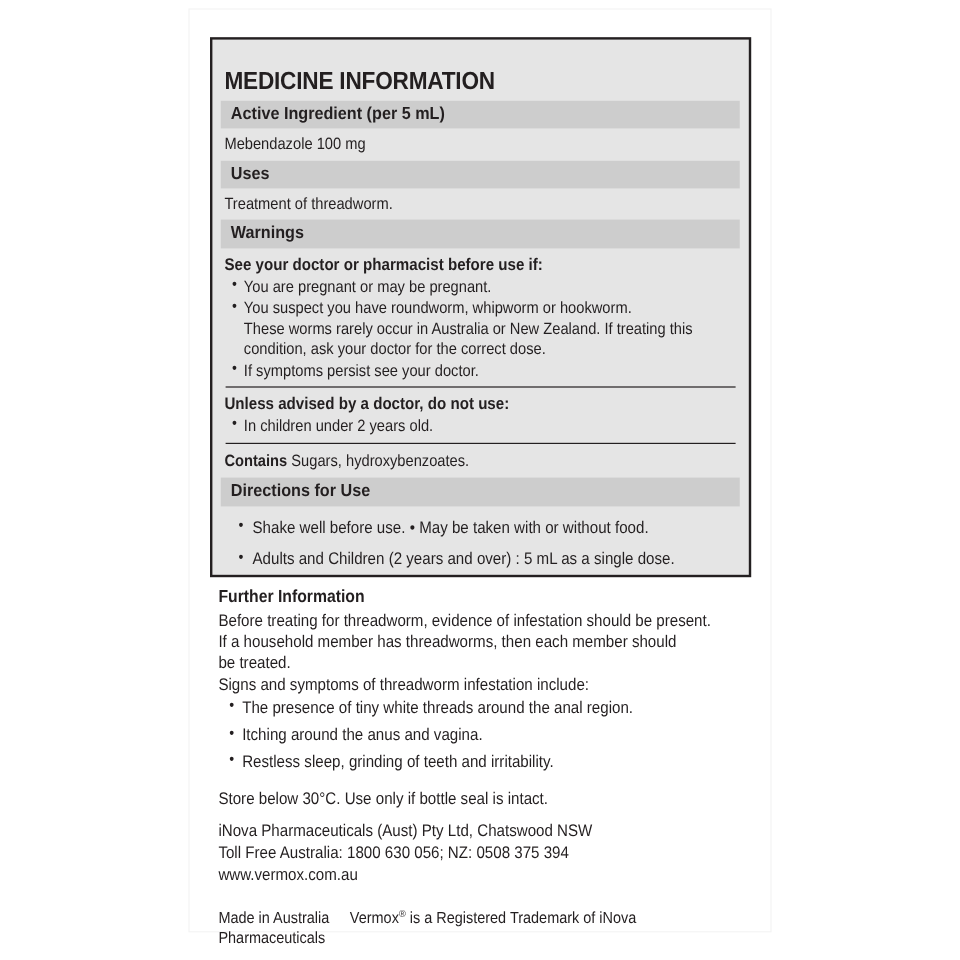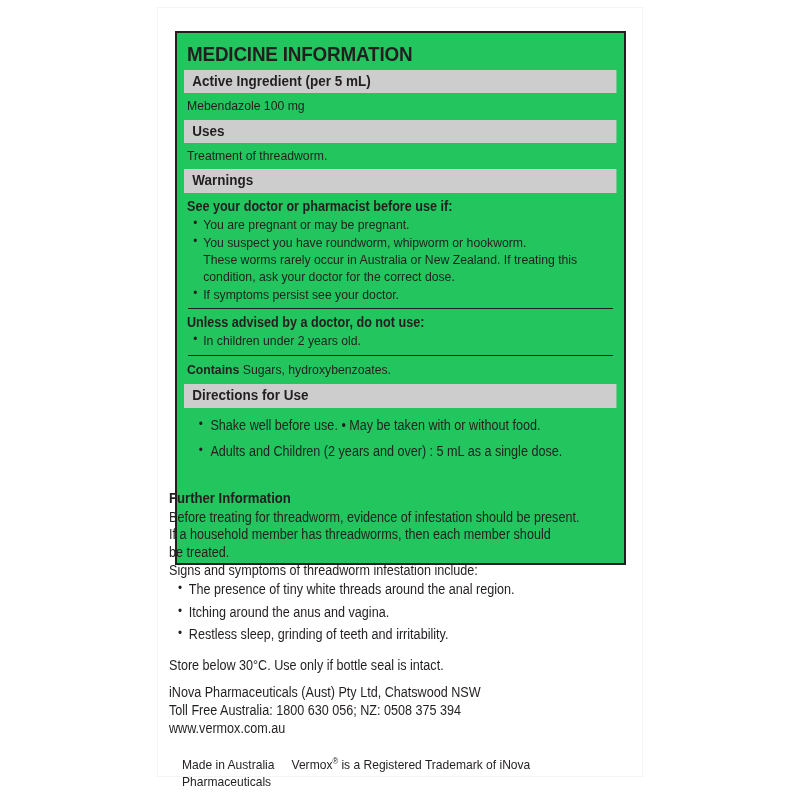--- a/index.html
+++ b/index.html
@@ -30,24 +30,24 @@
     background: #ffffff;
     box-shadow: 0 0 0 1px #f4f4f4;
   }
 
   
   #main-panel {
     position: absolute;
     left: 17px;
     top: 23px;
     width: 451px;
-    height: 534px;
+    height: 450px;
     border: 2px solid #231f20;
-    background: #22c55e;
-    padding: 8px 7px 4px 7px;
+    background: #e5e5e5;
+    padding: 22px 7px 4px 7px;
   }
 
   .doc-title {
     font-size: 20.5px;
     font-weight: bold;
     letter-spacing: -0.2px;
     color: #231f20;
     line-height: 1.12;
     margin: 2px 0 4px 3px;
     transform: scaleX(0.92);
@@ -153,21 +153,21 @@
     content: "\2022";
     position: absolute;
     left: 13px;
     top: -1px;
     font-size: 13px;
   }
 
   
   #further {
     position: absolute;
-    left: 11px;
+    left: 24px;
     top: 482px;
     width: 446px;
   }
   .fi-head {
     font-size: 14.6px;
     font-weight: bold;
     color: #231f20;
     line-height: 1.2;
     margin: 0 0 1px 0;
     transform: scaleX(0.9);

